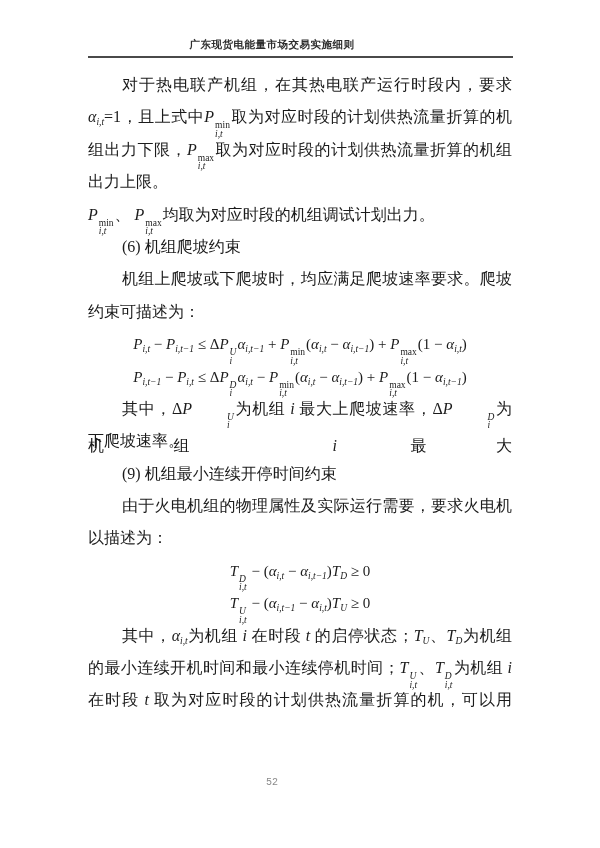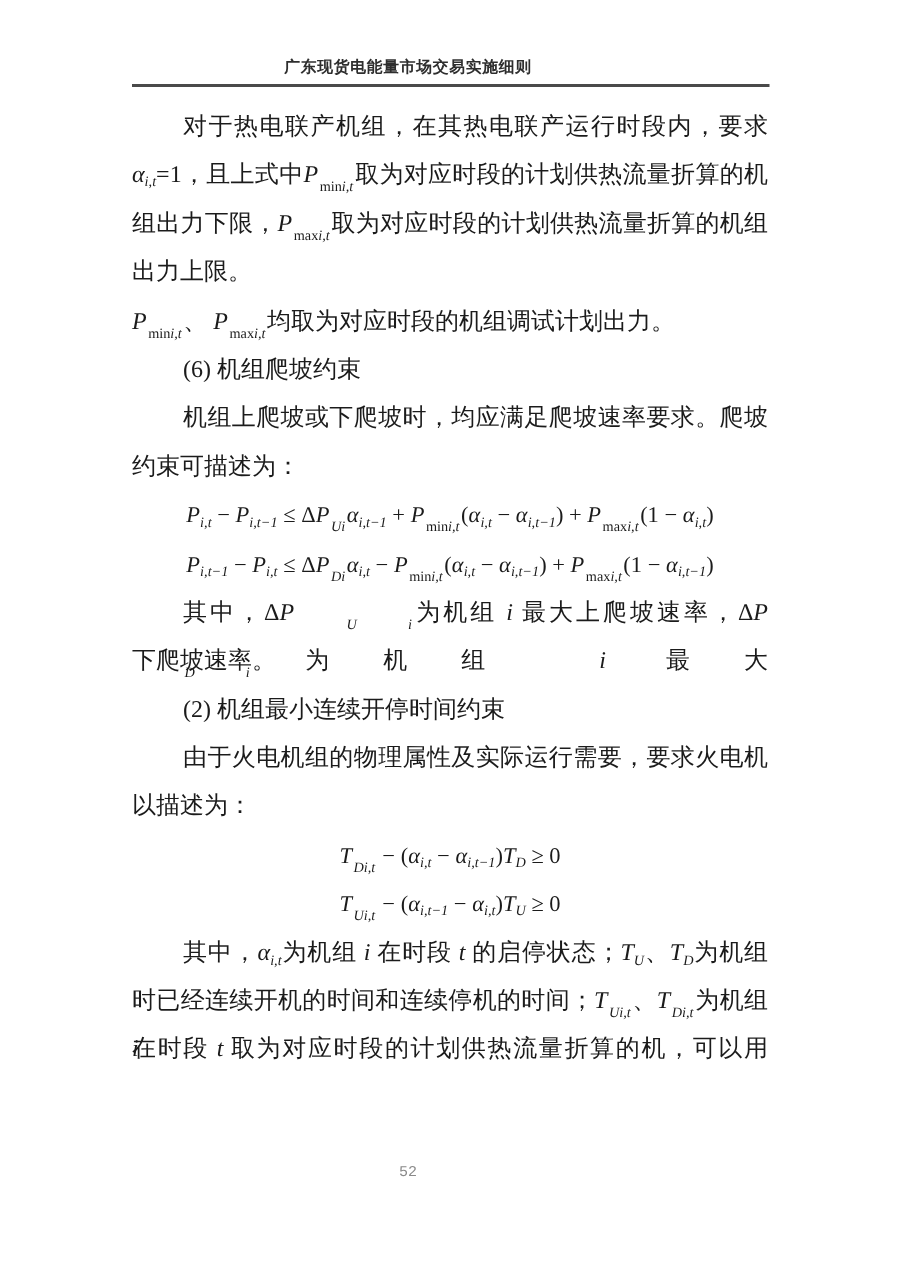--- a/index.html
+++ b/index.html
@@ -56,21 +56,21 @@
   .run-op, .run-cjk { font-style: normal; }
   sub, sup {
     font-style: italic;
     font-size: 9.5px;
     line-height: 0;
   }
   sub { vertical-align: -3px; }
   .rm { font-style: normal; }
   .ms {
     display: inline-flex;
-    flex-direction: row;
+    flex-direction: column;
     align-items: flex-start;
     font-size: 9.5px;
     line-height: 8.5px;
     vertical-align: -6px;
     padding: 0 1px 0 1px;
   }
   .ms-top { display: block; font-style: italic; }
   .ms-top.rm { font-style: normal; }
   .ms-bot { display: block; font-style: italic; }
   .footer {
@@ -133,33 +133,33 @@
           <span class="ms-bot">i,t</span>
         </span><span class="run-op">(1 − </span><span class="run-var">α</span><sub>i,t−1</sub><span class="run-op">)</span></div>
       <div class="text-line indent justify"><span class="run-cjk">其中，</span><span class="run-op">Δ</span><span class="run-var">P</span><span class="ms">
           <span class="ms-top">U</span>
           <span class="ms-bot">i</span>
         </span><span class="run-cjk">为机组 </span><span class="run-var">i</span><span class="run-cjk"> 最大上爬坡速率，</span><span class="run-op">Δ</span><span class="run-var">P</span><span class="ms">
           <span class="ms-top">D</span>
           <span class="ms-bot">i</span>
         </span><span class="run-cjk">为机组 </span><span class="run-var">i</span><span class="run-cjk"> 最大</span></div>
       <div class="text-line"><span class="run-cjk">下爬坡速率。</span></div>
-      <div class="text-line indent"><span class="run-cjk">(2) 机组最小连续开停时间约束</span></div>
+      <div class="text-line indent"><span class="run-cjk">(9) 机组最小连续开停时间约束</span></div>
       <div class="text-line indent justify"><span class="run-cjk">由于火电机组的物理属性及实际运行需要，要求火电机</span></div>
       <div class="text-line"><span class="run-cjk">以描述为：</span></div>
       <div class="formula-line"><span class="run-var">T</span><span class="ms">
           <span class="ms-top">D</span>
           <span class="ms-bot">i,t</span>
         </span><span class="run-op"> − (</span><span class="run-var">α</span><sub>i,t</sub><span class="run-op"> − </span><span class="run-var">α</span><sub>i,t−1</sub><span class="run-op">)</span><span class="run-var">T</span><sub>D</sub><span class="run-op"> ≥ 0</span></div>
       <div class="formula-line"><span class="run-var">T</span><span class="ms">
           <span class="ms-top">U</span>
           <span class="ms-bot">i,t</span>
         </span><span class="run-op"> − (</span><span class="run-var">α</span><sub>i,t−1</sub><span class="run-op"> − </span><span class="run-var">α</span><sub>i,t</sub><span class="run-op">)</span><span class="run-var">T</span><sub>U</sub><span class="run-op"> ≥ 0</span></div>
       <div class="text-line indent justify"><span class="run-cjk">其中，</span><span class="run-var">α</span><sub>i,t</sub><span class="run-cjk">为机组 </span><span class="run-var">i</span><span class="run-cjk"> 在时段 </span><span class="run-var">t</span><span class="run-cjk"> 的启停状态；</span><span class="run-var">T</span><sub>U</sub><span class="run-cjk">、</span><span class="run-var">T</span><sub>D</sub><span class="run-cjk">为机组</span></div>
-      <div class="text-line justify"><span class="run-cjk">时已经连续开机的时间和连续停机的时间；</span><span class="run-var">T</span><span class="ms">
+      <div class="text-line justify"><span class="run-cjk">的最小连续开机时间和最小连续停机时间；</span><span class="run-var">T</span><span class="ms">
           <span class="ms-top">U</span>
           <span class="ms-bot">i,t</span>
         </span><span class="run-cjk">、</span><span class="run-var">T</span><span class="ms">
           <span class="ms-top">D</span>
           <span class="ms-bot">i,t</span>
         </span><span class="run-cjk">为机组 </span><span class="run-var">i</span></div>
       <div class="text-line justify"><span class="run-cjk">在时段 </span><span class="run-var">t</span><span class="run-cjk"> 取为对应时段的计划供热流量折算的机，可以用</span></div>
     </div>
 
   <div class="footer">

